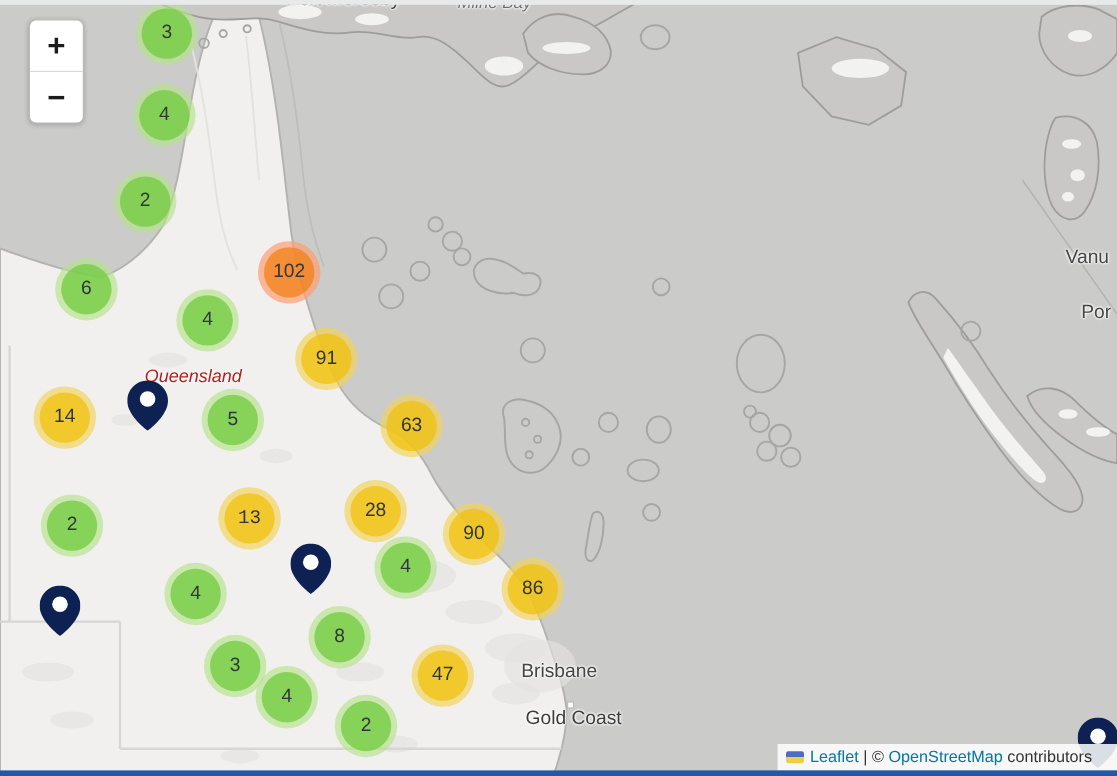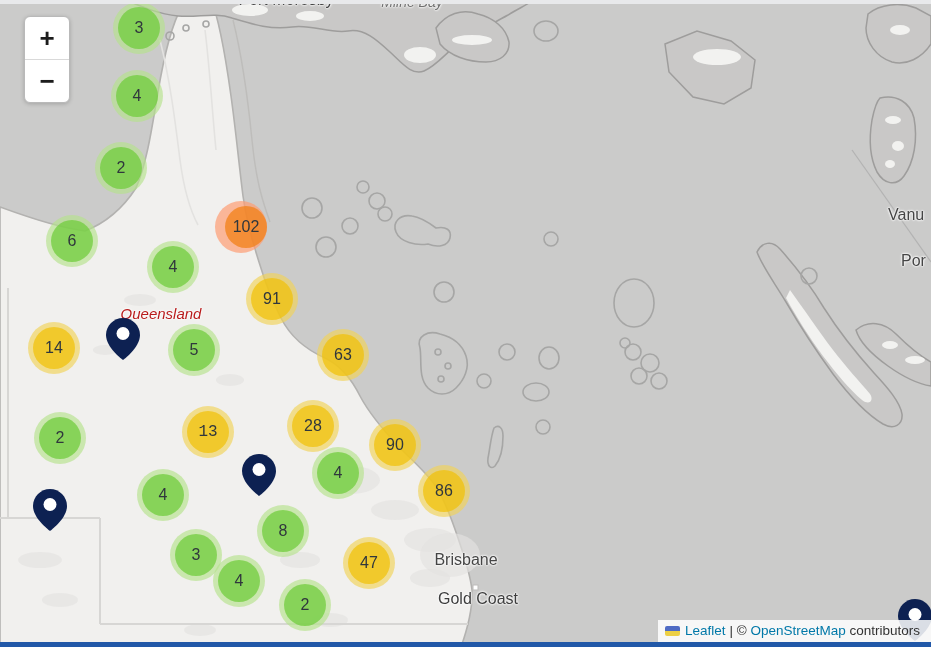--- a/index.html
+++ b/index.html
@@ -34,33 +34,33 @@
   
   #clusters-layer{position:absolute;left:0;top:0;width:100%;height:100%;z-index:3;}
   .cluster{position:absolute;width:52px;height:52px;border-radius:50%;
     transform:translate(-50%,-50%);display:flex;align-items:center;justify-content:center;cursor:pointer;}
   .cluster-inner{width:42px;height:42px;border-radius:50%;display:flex;align-items:center;justify-content:center;
     font-size:16px;color:var(--cluster-text);}
   .cluster.green{background:var(--cluster-green-outer);}
   .cluster.green .cluster-inner{background:var(--cluster-green-inner);}
   .cluster.yellow{background:var(--cluster-yellow-outer);}
   .cluster.yellow .cluster-inner{background:var(--cluster-yellow-inner);}
-  .cluster.orange{background:var(--cluster-orange-outer);justify-content:flex-end;}
+  .cluster.orange{background:var(--cluster-orange-outer);}
   .cluster.orange .cluster-inner{background:var(--cluster-orange-inner);}
   
   #pins-layer{position:absolute;left:0;top:0;width:100%;height:100%;z-index:4;pointer-events:none;}
   .pin{position:absolute;transform:translate(-50%,-100%);pointer-events:auto;cursor:pointer;}
   
   .zoom-ctl{position:absolute;left:24px;top:16px;width:44px;z-index:30;background:#fff;
     border:1px solid #b9b9b9;border-radius:6px;box-shadow:0 1px 4px rgba(0,0,0,.2);overflow:hidden;}
   .zoom-btn{height:42px;line-height:42px;text-align:center;font-size:26px;font-weight:bold;color:#1c1c1c;cursor:pointer;user-select:none;}
   .zoom-btn + .zoom-btn{border-top:1px solid #d9d9d9;}
   
   .attribution{position:absolute;right:0;bottom:5px;z-index:20;height:22px;line-height:22px;
-    background:rgba(255,255,255,.85);padding:0 11px 0 7px;font-size:13.5px;color:var(--attribution-text);white-space:nowrap;}
+    background:rgba(255,255,255,.85);padding:0 21px 0 7px;font-size:13.5px;color:var(--attribution-text);white-space:nowrap;}
   .attribution a{color:var(--attribution-link);text-decoration:none;cursor:pointer;}
   .flag{display:inline-block;width:15px;height:10px;border-radius:2px;margin-right:5px;vertical-align:-1px;
     background:linear-gradient(var(--flag-blue) 0 50%,var(--flag-yellow) 50% 100%);}
 </style>
 </head>
 <body>
 
 <div id="screen">
 
   <svg class="geo" width="931" height="647" viewBox="0 0 931 647">

